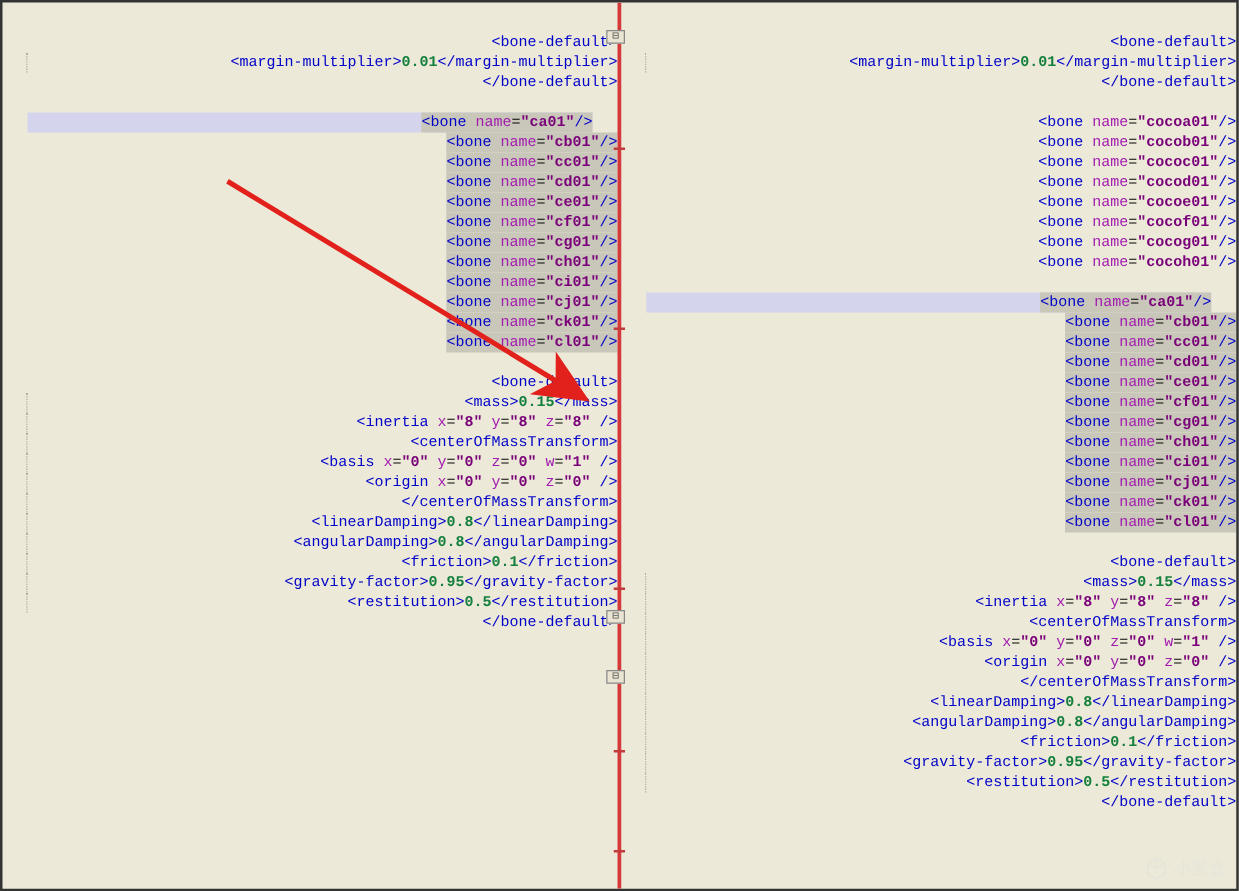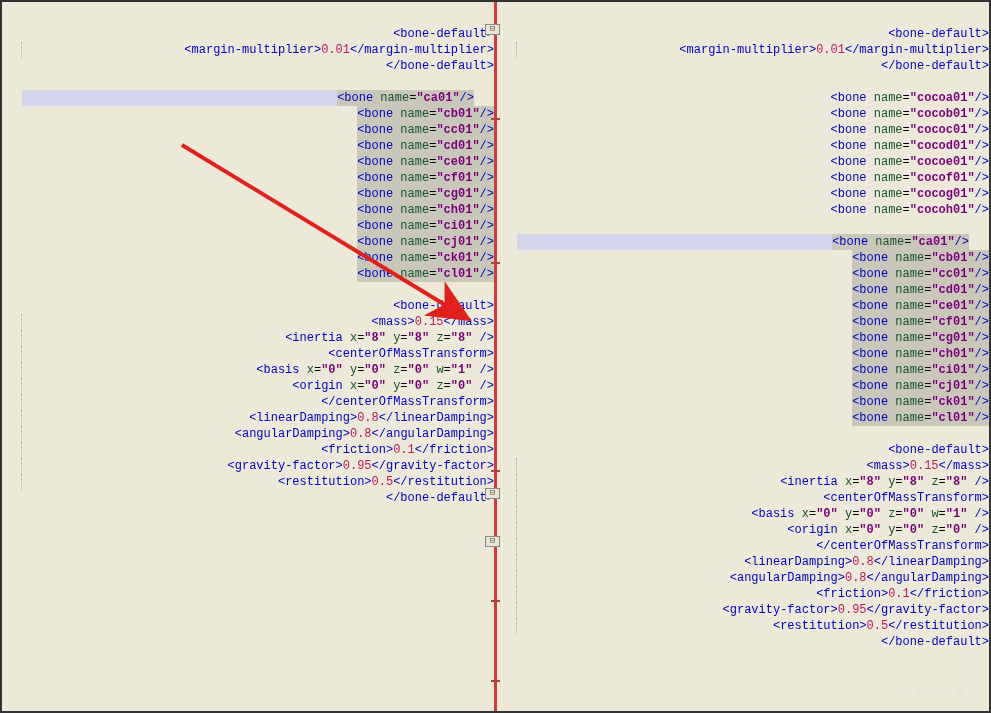--- a/index.html
+++ b/index.html
@@ -49,24 +49,24 @@
     width: 9px;
     height: 2px;
     background: #c23a3a;
   }
   .line { white-space: pre; height: 16px; }
   .i1 { padding-left: 0px; }
   .i2 { padding-left: 20px; }
   .i3 { padding-left: 40px; }
   .guide { border-left: 1px dotted #b0aea0; margin-left: -1px; }
   .tag { color: #0000c8; }
-  .attr-name { color: #14532d; }
+  .attr-name { color: #a21caf; }
   .attr-eq { color: #000; }
   .attr-val { color: #7a007a; font-weight: bold; }
-  .txt { color: #be185d; font-weight: normal; }
+  .txt { color: #15803d; font-weight: bold; }
   .blank { height: 16px; }
   .sel-gray { background: #c9c7ba; display: inline-block; }
   .sel-blue-full {
     background: #d4d4ec;
     display: block;
     width: calc(100% - 20px);
   }
   .sel-blue-full .inner { display: inline-block; }
   .arrow-svg {
     position: absolute;

